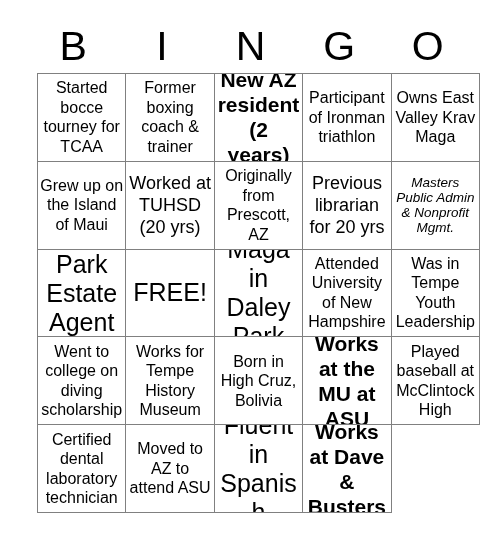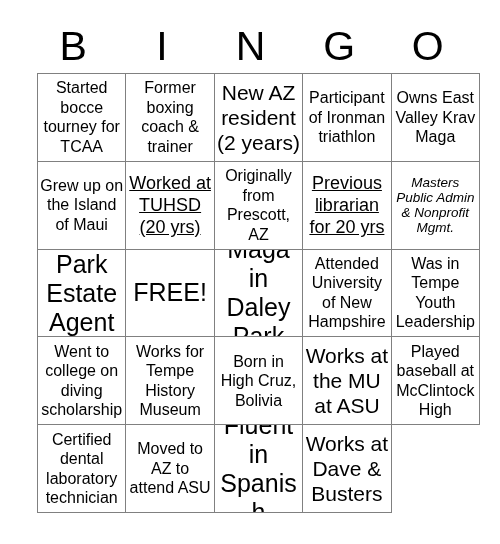--- a/index.html
+++ b/index.html
@@ -71,22 +71,22 @@
     display: block;
     width: 100%;
     text-align: center;
     color: #000000;
     font-weight: 400;
     word-wrap: break-word;
   }
   
   .sz-xs .cell-text { font-size: 13.5px; line-height: 15px; font-style: italic; }
   .sz-s  .cell-text { font-size: 16px;   line-height: 19.5px; }
-  .sz-m  .cell-text { font-size: 18px;   line-height: 22px; text-decoration: underline; }
-  .sz-l  .cell-text { font-size: 21px;   line-height: 25px; }
+  .sz-m  .cell-text { font-size: 18px;   line-height: 22px; }
+  .sz-l  .cell-text { font-size: 21px;   line-height: 25px; font-weight: bold; }
   .sz-xl .cell-text { font-size: 25px;   line-height: 29px; }
 </style>
 </head>
 <body>
 
 <div class="card">
 
   <div class="bingo-header">
     <div class="bingo-letter">B</div>
     <div class="bingo-letter">I</div>

